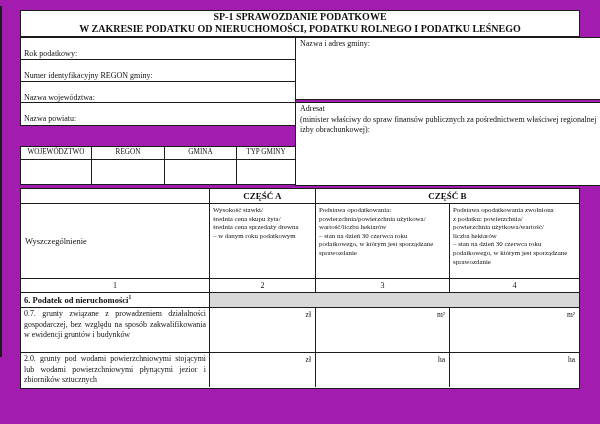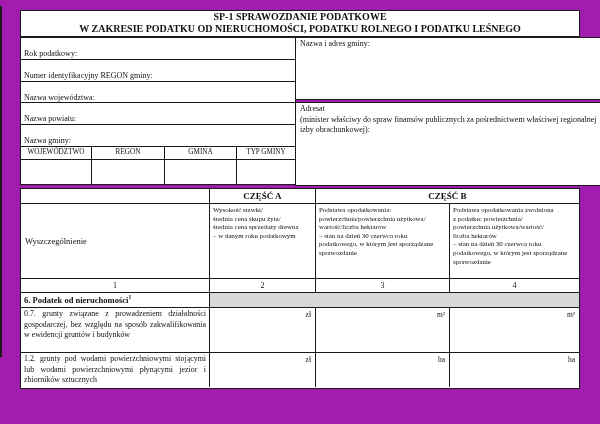--- a/index.html
+++ b/index.html
@@ -54,23 +54,20 @@
     <span>Rok podatkowy:</span>
   </div>
   <div class="box fieldbox" style="top:59px;">
     <span>Numer identyfikacyjny REGON gminy:</span>
   </div>
   <div class="box fieldbox" style="top:81px;">
     <span>Nazwa województwa:</span>
   </div>
   <div class="box fieldbox" style="top:102px;">
     <span>Nazwa powiatu:</span>
-  </div>
-  <div class="box fieldbox" style="top:124px;">
-    <span>Nazwa gminy:</span>
   </div>
 
   <div class="box rightbox" style="top:37px;height:63px;">
     <span>Nazwa i adres gminy:</span>
   </div>
   <div class="box rightbox" style="top:102px;height:84px;">
     <div>Adresat</div>
     <div>(minister właściwy do spraw finansów publicznych za pośrednictwem właściwej regionalnej izby obrachunkowej):</div>
   </div>
 
@@ -145,21 +142,21 @@
         <span>0.7.</span>
         <span>grunty związane z prowadzeniem działalności gospodarczej, bez względu na sposób zakwalifikowania w ewidencji gruntów i budynków</span>
       </div>
       <div class="tc c2 unit">zł</div>
       <div class="tc c3 unit">m²</div>
       <div class="tc c4 unit last">m²</div>
     </div>
 
     <div class="trow" style="height:34px;">
       <div class="tc c1 desc">
-        <span>1.2.</span>
+        <span>2.0.</span>
         <span>grunty pod wodami powierzchniowymi stojącymi lub wodami powierzchniowymi płynącymi jezior i zbiorników sztucznych</span>
       </div>
       <div class="tc c2 unit">zł</div>
       <div class="tc c3 unit">ha</div>
       <div class="tc c4 unit last">ha</div>
     </div>
 
   </div>
 </div>
 

